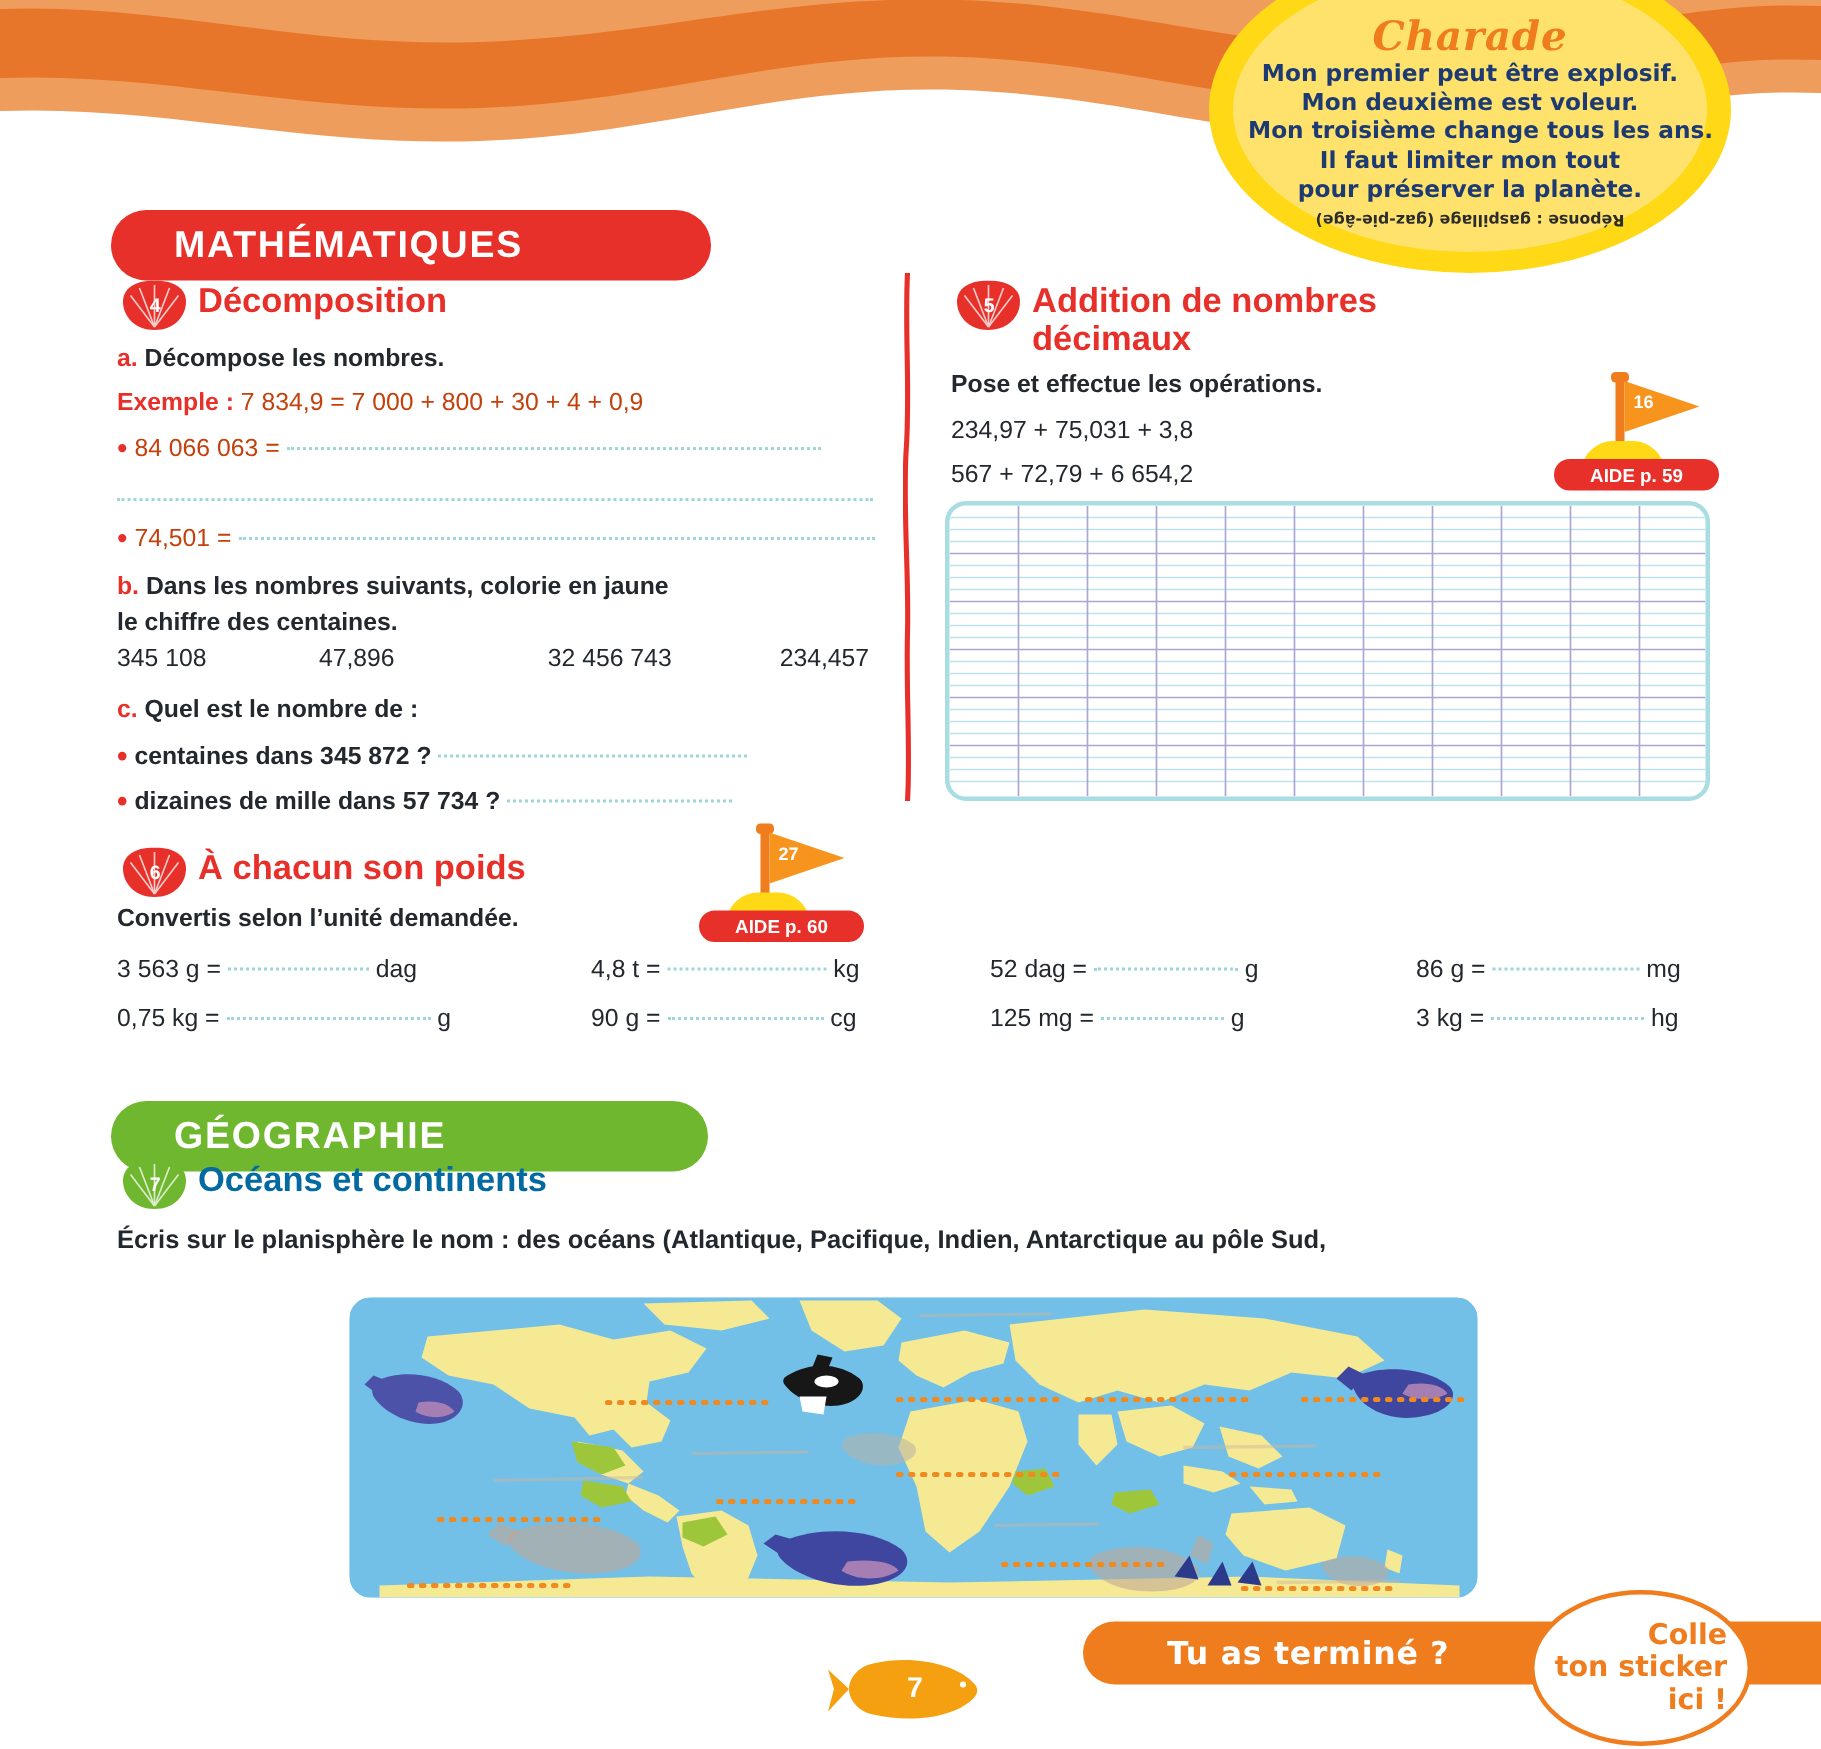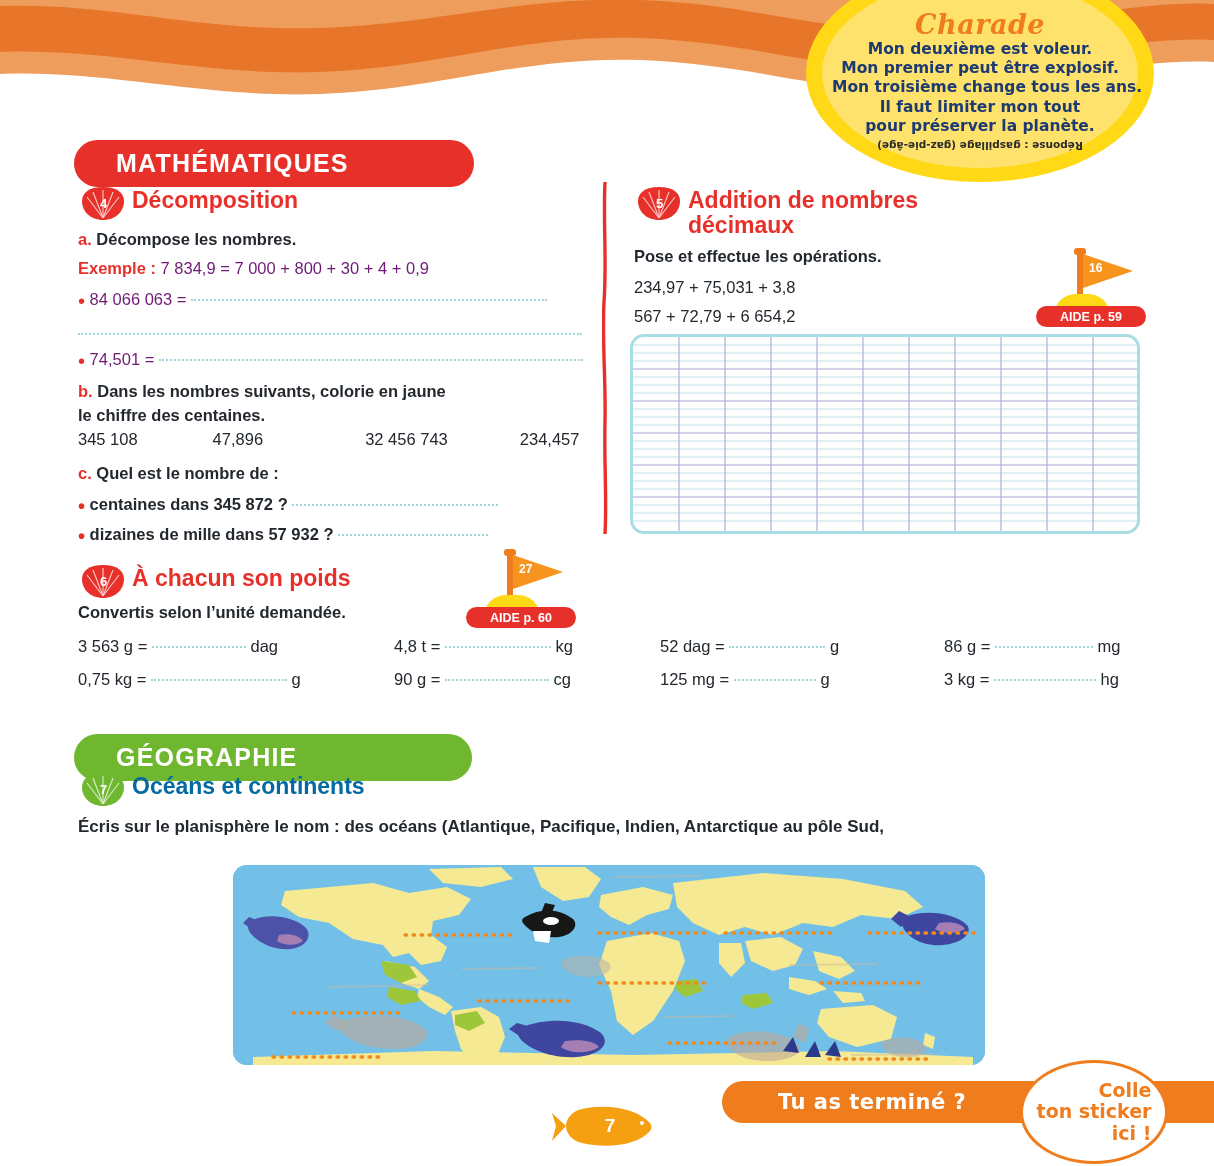--- a/index.html
+++ b/index.html
@@ -88,21 +88,21 @@
     font-size: 23px; font-weight: bold; line-height: 1.08;
     padding-left: 8px; padding-top: 2px;
   }
   .t-red { color: #e8302a; }
   .t-green { color: #0369a1; }
 
   
   .txt { position: absolute; color: #23282e; font-size: 16.5px; line-height: 1.45; }
   .b { font-weight: bold; }
   .lbl { color: #e8302a; font-weight: bold; }
-  .num-txt { font-weight: normal; color: #701a75; }
+  .num-txt { font-weight: normal; color: #c2410c; }
   .bullet { color: #e8302a; font-size: 20px; line-height: 0.8; vertical-align: middle; }
 
   .dots {
     display: inline-block;
     border-bottom: 2.5px dotted #9fd6d9;
     vertical-align: 4px;
   }
 
   
   .divider {
@@ -186,22 +186,22 @@
   <svg width="1214" height="118" viewBox="0 0 1214 118">
     <path d="M0,0 L1214,0 L1214,62 C1120,58 1060,86 960,92 C840,99 760,64 640,60 C520,56 440,90 320,94 C200,98 110,70 0,74 Z" fill="#ef9d5c"></path>
     <path d="M0,6 C110,2 200,32 320,28 C440,24 520,-4 640,0 C760,4 840,38 960,32 C1060,27 1120,0 1214,4 L1214,40 C1120,36 1060,64 960,70 C840,77 760,42 640,38 C520,34 440,68 320,72 C200,76 110,48 0,52 Z" fill="#e8762a"></path>
   </svg>
 </div>
 
 <div class="charade">
   <div class="charade-inner"></div>
   <div class="charade-title">Charade</div>
   <div class="charade-lines">
+    <div>Mon premier peut être explosif.</div>
     <div>Mon deuxième est voleur.</div>
-    <div>Mon premier peut être explosif.</div>
     <div>Mon troisième change tous les ans.</div>
     <div>Il faut limiter mon tout</div>
     <div>pour préserver la planète.</div>
   </div>
   <div class="charade-answer">Réponse : gaspillage (gaz-pie-âge)</div>
 </div>
 
 <div class="banner banner-math">
   <span>MATHÉMATIQUES</span>
 </div>
@@ -266,21 +266,21 @@
   <span>Quel est le nombre de :</span>
 </div>
 
 <div class="txt b" style="left:78px; top:493px;">
   <span class="bullet">•</span>
   <span>centaines dans 345 872 ?</span>
   <span class="dots" style="width:206px;"></span>
 </div>
 <div class="txt b" style="left:78px; top:523px;">
   <span class="bullet">•</span>
-  <span>dizaines de mille dans 57 932 ?</span>
+  <span>dizaines de mille dans 57 734 ?</span>
   <span class="dots" style="width:150px;"></span>
 </div>
 
 <div class="divider">
   <svg width="6" height="352" viewBox="0 0 6 352">
     <path d="M3,0 C1,40 5,80 2,120 C0,160 4,200 3,240 C2,280 5,320 3,352" stroke="#e8302a" stroke-width="3.4" fill="none" stroke-linecap="round"></path>
   </svg>
 </div>
 
 <div class="ex-head" style="left:638px; top:186px;">

